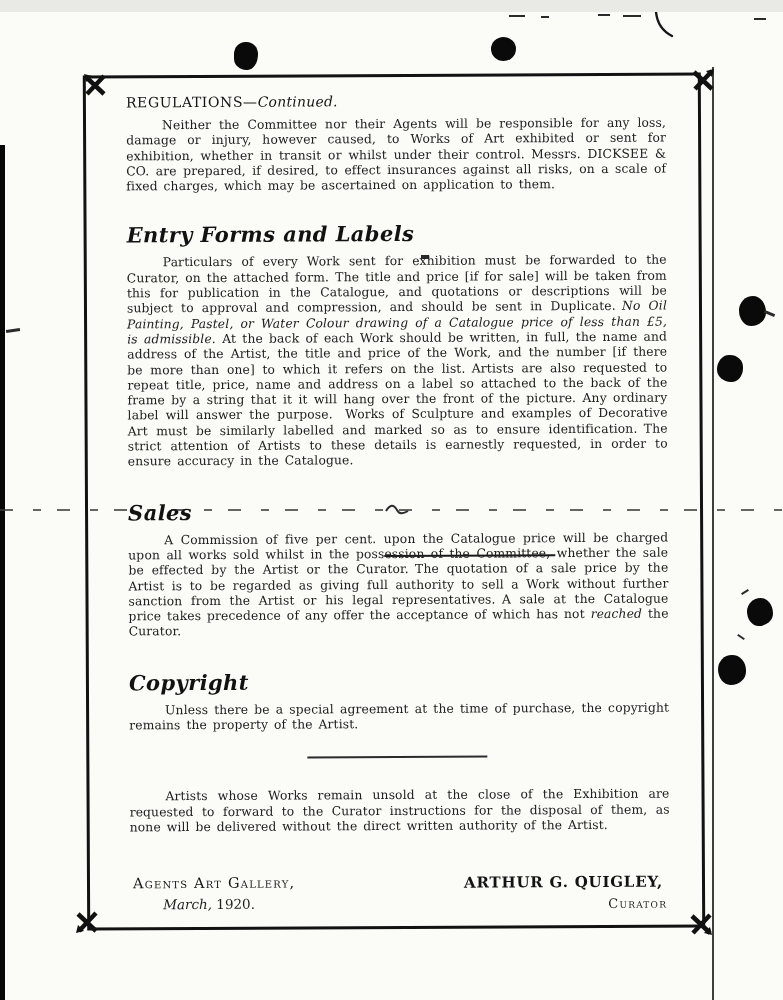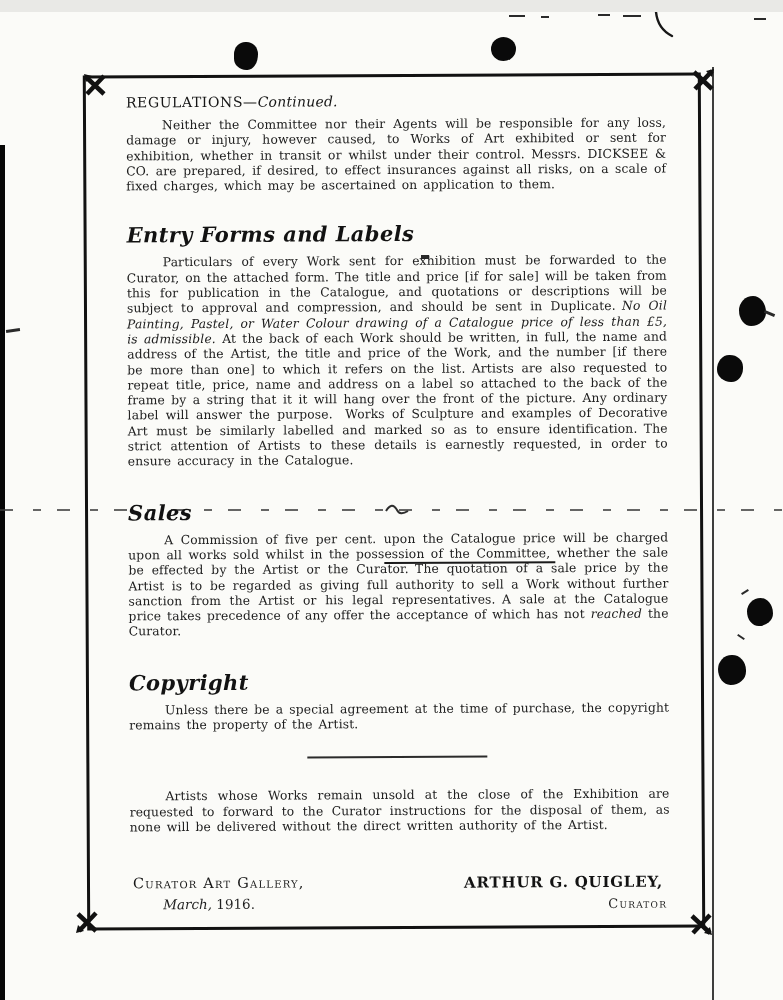--- a/index.html
+++ b/index.html
@@ -30,21 +30,21 @@
     word-spacing:1.8px;letter-spacing:.15px;color:#202020;
   }
   h2.section-heading{
     font-family:"DejaVu Serif",serif;font-style:italic;font-weight:bold;
     font-size:21px;letter-spacing:.4px;color:#121212;
     margin:28px 0 8px;
   }
   h2.mt-sales{margin-top:30px;}
   h2.mt-copy{margin-top:30px;}
   span.i{font-style:italic;}
-  span.u{border-bottom:2px solid #1a1a1a;padding-bottom:16px;}
+  span.u{border-bottom:2px solid #1a1a1a;padding-bottom:9px;}
   .mid-rule{
     width:180px;border:none;border-top:2px solid #2b2b2b;
     margin:24px auto 0;transform:translateX(-2px);
   }
   p.closing{margin-top:30px;}
   .doc-footer{
     position:absolute;left:43px;right:33px;bottom:14px;
     display:flex;justify-content:space-between;align-items:flex-start;
   }
   .gallery{font-variant:small-caps;font-size:14.5px;letter-spacing:1.2px;color:#161616;}
@@ -137,22 +137,22 @@
 
     <h2 class="section-heading mt-copy">Copyright</h2>
     <p class="body"><span>Unless there be a special agreement at the time of purchase, the copyright remains the property of the Artist.</span></p>
 
     <hr class="mid-rule">
 
     <p class="body closing"><span>Artists whose Works remain unsold at the close of the Exhibition are requested to forward to the Curator instructions for the disposal of them, as none will be delivered without the direct written authority of the Artist.</span></p>
 
     <div class="doc-footer">
       <div class="footer-left">
-        <div class="gallery">Curator Art Gallery,</div>
-        <div class="date"><span class="i">March,</span><span> 1916.</span></div>
+        <div class="gallery">Agents Art Gallery,</div>
+        <div class="date"><span class="i">March,</span><span> 1920.</span></div>
       </div>
       <div class="footer-right">
         <div class="signature">ARTHUR G. QUIGLEY,</div>
         <span class="role">Curator</span>
       </div>
     </div>
 
   </div>
 </div>
 

